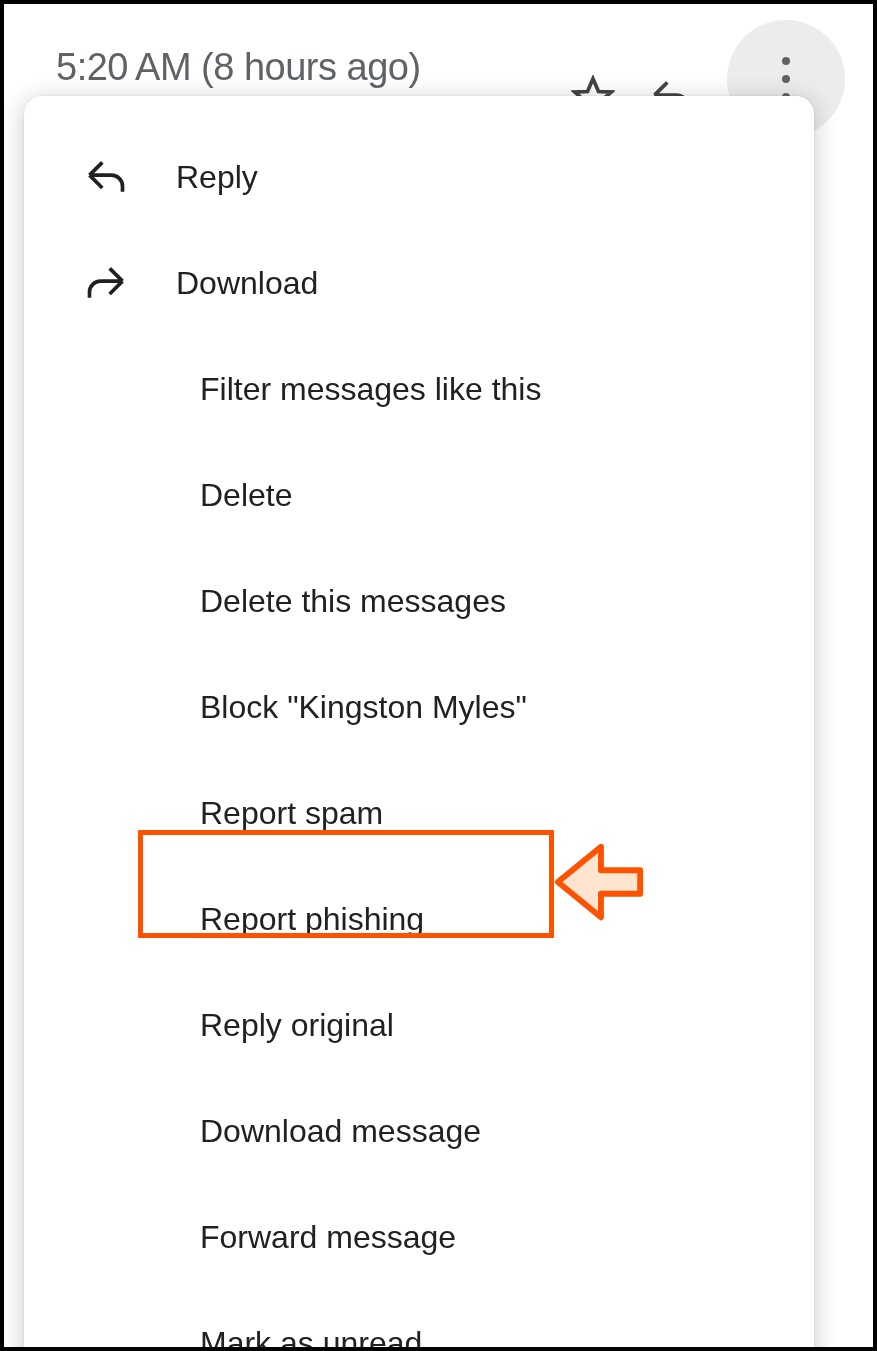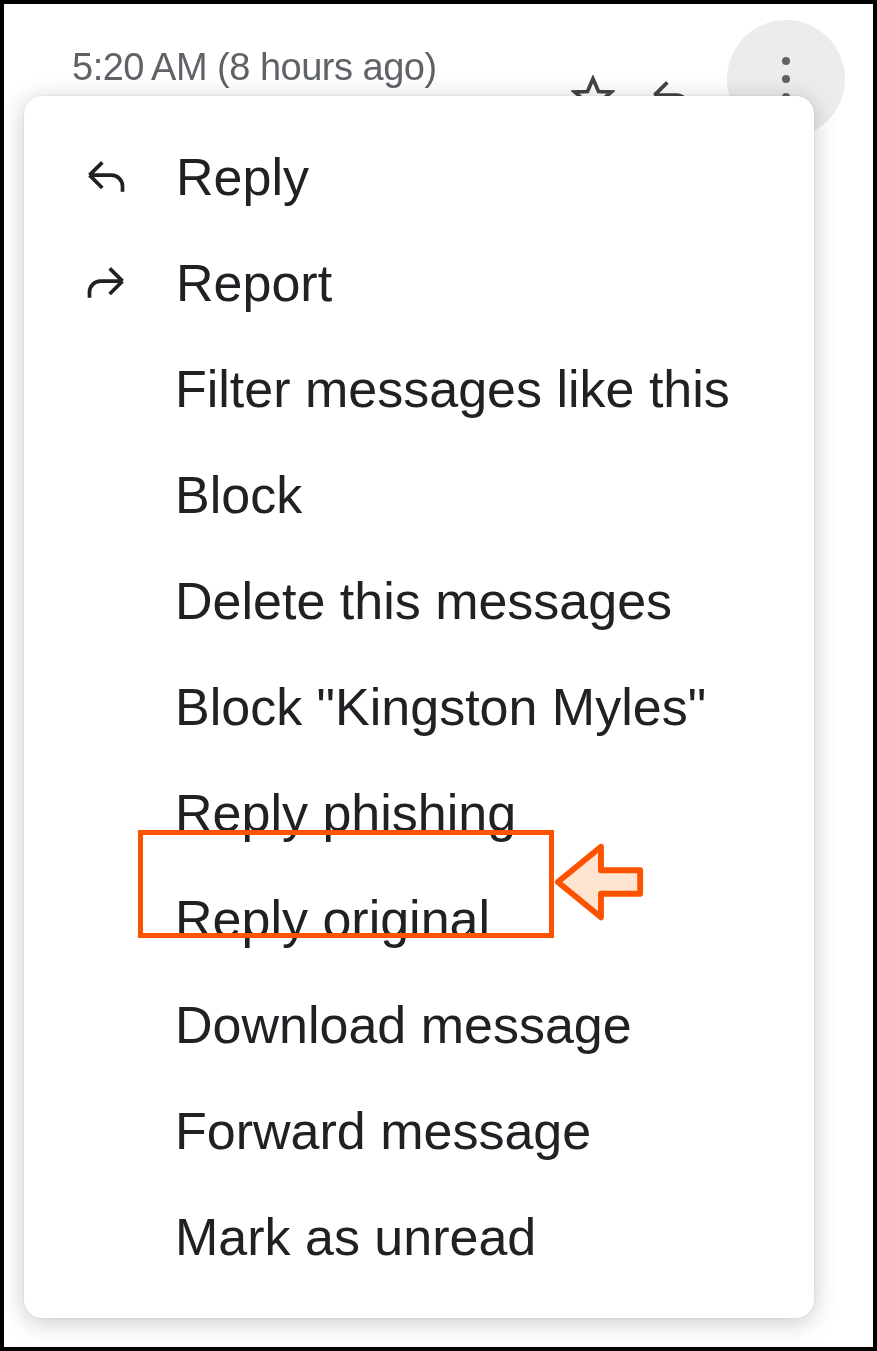--- a/index.html
+++ b/index.html
@@ -13,21 +13,21 @@
     overflow:hidden;
   }
   
   .toolbar{
     position:absolute;
     top:34px;right:28px;
     display:flex;align-items:center;gap:34px;
   }
   .timestamp{
     position:absolute;
-    top:42px;left:68px;
+    top:42px;left:52px;
     font-size:38px;
     color:#5f6368;
     letter-spacing:-0.5px;
   }
   .tb-icon{
     width:44px;height:44px;
     display:flex;align-items:center;justify-content:center;
   }
   .tb-icon svg{width:44px;height:44px;stroke:#444;fill:none;}
   .dots-button{
@@ -55,25 +55,25 @@
     cursor:pointer;
   }
   .menu-icon{
     width:44px;height:44px;
     margin-right:48px;
     display:flex;align-items:center;justify-content:center;
     flex-shrink:0;
   }
   .menu-icon svg{width:44px;height:44px;stroke:#202124;fill:none;}
   .menu-label{
-    font-size:52px;
+    font-size:32px;
     color:#202124;
     text-align:right;
   }
-  .no-icon .menu-label{margin-left:91px;}
+  .no-icon .menu-label{margin-left:116px;}
   
   .annot-box{
     position:absolute;
     left:134px;top:826px;
     width:416px;height:108px;
     border:5px solid #fd5200;
     box-sizing:border-box;
     pointer-events:none;
   }
   .annot-arrow{
@@ -118,42 +118,45 @@
     </span>
     <span class="menu-label">Reply</span>
   </div>
 
   <div class="menu-item">
     <span class="menu-icon">
       <svg viewBox="0 0 24 24" stroke-width="2">
           <path d="M14 4 L21 11 M21 11 L14 18 M21 11 H9 a6 6 0 0 0 -6 6 v3"></path>
         </svg>
     </span>
-    <span class="menu-label">Report</span>
+    <span class="menu-label">Download</span>
   </div>
 
   <div class="menu-item no-icon">
     <span class="menu-label">Filter messages like this</span>
   </div>
 
   <div class="menu-item no-icon">
-    <span class="menu-label">Block</span>
+    <span class="menu-label">Delete</span>
   </div>
 
   <div class="menu-item no-icon">
     <span class="menu-label">Delete this messages</span>
   </div>
 
   <div class="menu-item no-icon">
     <span class="menu-label">Block "Kingston Myles"</span>
   </div>
 
+  <div class="menu-item no-icon">
+    <span class="menu-label">Report spam</span>
+  </div>
 
   <div class="menu-item no-icon">
-    <span class="menu-label">Reply phishing</span>
+    <span class="menu-label">Report phishing</span>
   </div>
 
   <div class="menu-item no-icon">
     <span class="menu-label">Reply original</span>
   </div>
 
   <div class="menu-item no-icon">
     <span class="menu-label">Download message</span>
   </div>
 

